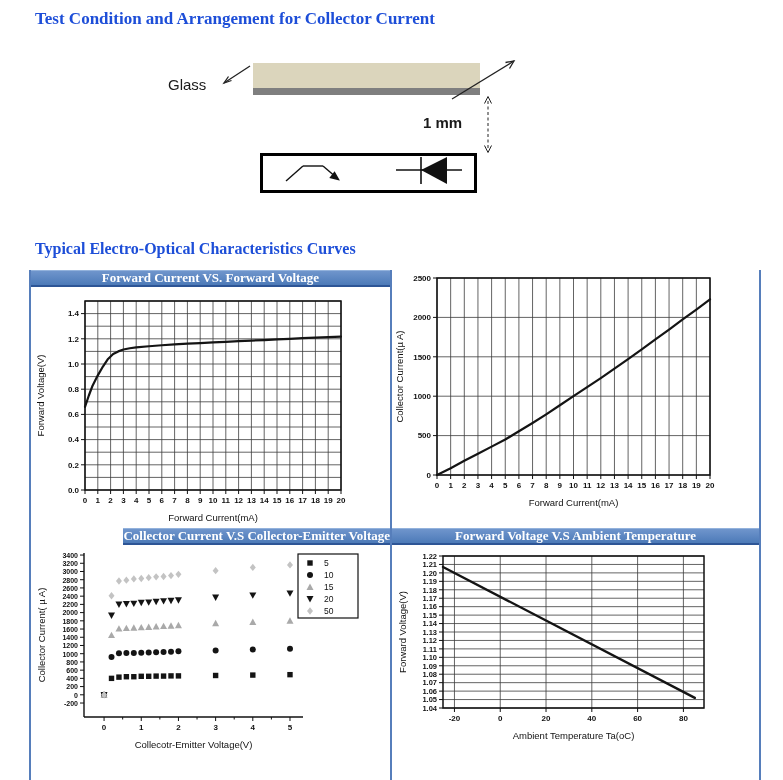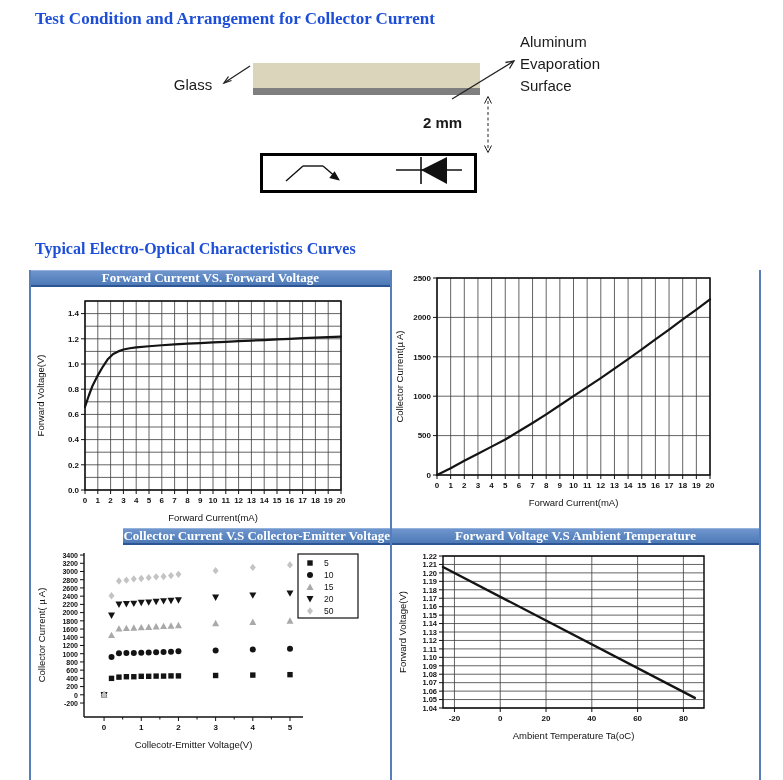--- a/index.html
+++ b/index.html
@@ -3,21 +3,21 @@
 <meta charset="utf-8">
 <style>
   html,body{margin:0;padding:0;background:#ffffff;}
   body{width:783px;height:780px;position:relative;font-family:"Liberation Sans",sans-serif;color:#1a1a1a;overflow:hidden;}
   .serif{font-family:"Liberation Serif","DejaVu Serif",serif;}
   .sec-title{position:absolute;left:35px;font-weight:bold;font-size:17px;color:#1d4ed8;}
   
   #diagram{position:absolute;left:0;top:0;width:783px;height:262px;}
   #glass-rect{position:absolute;left:253px;top:63px;width:227px;height:25px;}
   #alu-strip{position:absolute;left:253px;top:88px;width:227px;height:7px;}
-  #glass-label{position:absolute;left:168px;top:76px;width:50px;text-align:center;font-size:15px;}
+  #glass-label{position:absolute;left:168px;top:76px;width:50px;text-align:left;font-size:15px;}
   #alu-label{position:absolute;left:520px;top:31px;width:104px;font-size:15px;line-height:22px;}
   #gap-label{position:absolute;left:423px;top:114px;font-size:15px;font-weight:600;}
   #sensor-box{position:absolute;left:260px;top:153px;width:211px;height:34px;border:3px solid #000;background:#fff;}
   #diagram-overlay{position:absolute;left:0;top:0;width:783px;height:262px;}
   
   #charts-grid{position:absolute;left:29px;top:270px;width:728px;
     border-left:2px solid #567ebb;border-right:2px solid #567ebb;border-bottom:2px solid #567ebb;
     display:grid;grid-template-columns:359px 2px 1fr;grid-template-rows:258px 253px;background:#fff;}
   .v-divider{background:#567ebb;grid-row:1 / span 2;grid-column:2;}
   .cell{display:flex;flex-direction:column;overflow:hidden;background:#fff;}
@@ -30,22 +30,21 @@
 </style>
 </head>
 <body>
 
 <div class="sec-title serif" style="top:9px;">Test Condition and Arrangement for Collector Current</div>
 
 <div id="diagram">
   <div id="glass-rect" style="background: rgb(219, 213, 188);"></div>
   <div id="alu-strip" style="background: rgb(127, 127, 127);"></div>
   <div id="glass-label">Glass</div>
-  <div id="alu-label">Aluminum Evaporation Surface</div>
-  <div id="gap-label">2 mm</div>
+  <div id="gap-label">1 mm</div>
   <div id="sensor-box"></div>
 
   <svg id="diagram-overlay" width="783" height="262" viewBox="0 0 783 262">
 
     <g stroke="#222" stroke-width="1.3" fill="none">
       <line x1="250" y1="66" x2="224" y2="83"></line>
       <polyline points="231.5,80.5 224,83 228.5,76.5"></polyline>
     </g>
 
     <g stroke="#222" stroke-width="1.3" fill="none">

